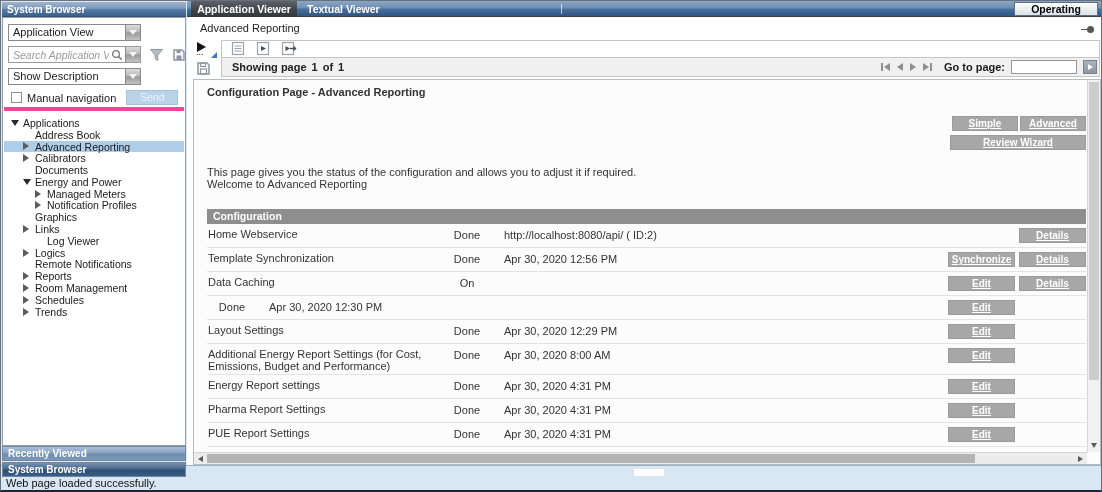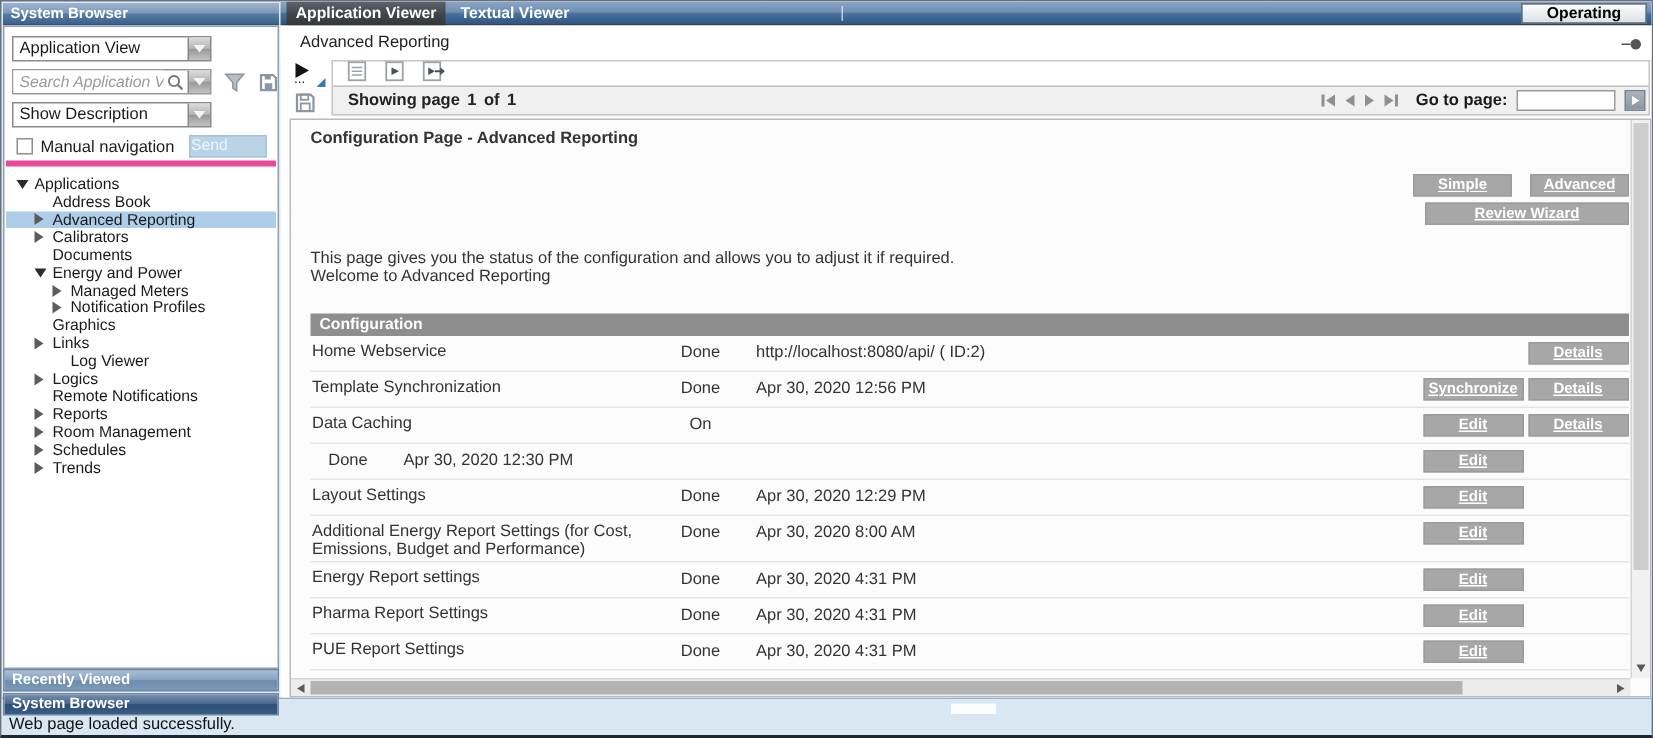--- a/index.html
+++ b/index.html
@@ -22,21 +22,21 @@
   .selectbox .txt { flex:1; font-size:11px; line-height:15px; padding-left:4px; white-space:nowrap; overflow:hidden; }
   .drop-btn { width:15px; border-left:1px solid #8a8a8a; background:linear-gradient(180deg,#dcdcdc 0%,#b5b5b5 48%,#989898 52%,#c3c3c3 100%); display:flex; align-items:center; justify-content:center; }
   .tri-dn-w { width:0; height:0; border-left:4px solid transparent; border-right:4px solid transparent; border-top:5px solid #f4f4f4; }
   .searchbox { display:flex; width:133px; height:17px; border:1px solid #9a9a9a; background:#fff; }
   .searchbox input { flex:1; border:none; outline:none; font-family:"Liberation Sans",sans-serif; font-size:10.5px; font-style:italic; color:#555; padding-left:4px; min-width:0; }
   .searchbox input::placeholder { color:#9a9a9a; font-style:italic; }
   .mini-icon { display:flex; align-items:center; justify-content:center; width:16px; }
   .side-icon { margin-left:8px; display:flex; align-items:center; }
   .chk { width:11px; height:11px; border:1px solid #8f8f8f; background:#fff; margin-left:3px; }
   .chk-label { margin-left:5px; font-size:11px; }
-  .send-btn { margin-left:10px; width:52px; height:15px; background:#b9d3e7; border:1px solid #a6c2d9; color:#eef4fa; font-size:10.5px; text-align:left; line-height:13px; }
+  .send-btn { margin-left:10px; width:52px; height:15px; background:#b9d3e7; border:1px solid #a6c2d9; color:#eef4fa; font-size:10.5px; text-align:center; line-height:13px; }
   .tree { position:absolute; left:1px; right:1px; top:89px; bottom:0; border-top:4px solid #ec4899; padding-top:6px; overflow:hidden; }
   .tnode { display:flex; align-items:center; height:11.8px; font-size:10.5px; white-space:nowrap; }
   .tnode.selected { background:#aecde8; }
   .arrow-slot { width:12px; display:flex; align-items:center; justify-content:flex-start; flex:none; }
   .tri-exp { width:0; height:0; border-left:4px solid transparent; border-right:4px solid transparent; border-top:6px solid #2b2b2b; }
   .tri-col { width:0; height:0; border-top:4px solid transparent; border-bottom:4px solid transparent; border-left:6px solid #5c5c5c; }
   .bar { position:absolute; left:0; width:184px; height:15px; line-height:14px; color:#fff; font-weight:bold; font-size:10px; padding-left:5px; border:1px solid #6f87a2; }
   .bar.recent { top:444px; background:linear-gradient(180deg,#aabfd6 0%,#87a2c0 48%,#6c8cae 52%,#7c99b7 100%); }
   .bar.sysb  { top:460px; background:linear-gradient(180deg,#7790ac 0%,#47678d 48%,#2c4e76 52%,#3a5d83 100%); }
 
@@ -70,31 +70,31 @@
   .pg-bar { width:2px; height:8px; background:#8f8f8f; }
   .goto-label { font-weight:bold; font-size:11px; margin-right:6px; }
   .goto-input { width:66px; height:14px; border:1px solid #999; font-size:10.5px; padding:0 2px; margin-right:6px; outline:none; font-family:"Liberation Sans",sans-serif; }
   .go-btn { width:14px; height:14px; margin-right:2px; background:linear-gradient(180deg,#aab4bd,#8a97a2); border:1px solid #76828c; display:flex; align-items:center; justify-content:center; }
   .go-btn .t { width:0; height:0; border-top:3px solid transparent; border-bottom:3px solid transparent; border-left:5px solid #fff; }
 
   .content { position:absolute; left:6px; top:78px; width:908px; bottom:0; background:#fcfcfc; border:1px solid #b3bcc4; }
   .inner { position:absolute; left:0; top:0; right:13px; bottom:12px; overflow:hidden; }
   .page-title { position:absolute; left:13px; top:6px; font-weight:bold; font-size:11px; color:#333; }
   .gbtn { height:15px; background:#a7a7a7; border:1px solid #9b9b9b; color:#fff; font-size:10px; font-weight:bold; text-decoration:underline; text-align:center; line-height:13px; cursor:default; }
-  .mode-btns { position:absolute; top:36px; right:1px; display:flex; gap:12px;text-decoration:underline; }
+  .mode-btns { position:absolute; top:36px; right:1px; display:flex; gap:2px; }
   .mode-btns .gbtn { width:66px; }
   .review-btn { position:absolute; top:55px; right:1px; width:136px; }
   .welcome { position:absolute; left:13px; top:86px; line-height:12px; font-size:11px; color:#333; }
   .cfg-header { position:absolute; left:13px; right:1px; top:129px; height:15px; background:#8e8e8e; color:#fff; font-weight:bold; font-size:10.5px; line-height:15px; padding-left:6px; }
   .cfg-table { position:absolute; left:13px; right:1px; top:144px; }
   .trow { display:flex; align-items:flex-start; border-bottom:1px solid #e3e3e3; min-height:24px; padding:4px 0 2px 0; }
   .tname { width:235px; padding-left:1px; padding-right:8px; font-size:11px; color:#333; line-height:12px; }
   .tstatus { width:50px; text-align:center; font-size:11px; color:#333; padding-top:1px; }
   .tvalue { flex:1; padding-left:12px; font-size:11px; color:#333; padding-top:1px; }
-  .tbtns { width:138px; display:flex; gap:3px; justify-content:center; }
+  .tbtns { width:138px; display:flex; gap:3px; justify-content:space-between; }
   .slot { width:67px; }
   .slot .gbtn { width:67px; }
 
   .vscroll { position:absolute; right:0; top:0; width:13px; bottom:12px; background:#f1f1f1; border-left:1px solid #d5d5d5; }
   .vthumb { position:absolute; left:1px; right:1px; top:2px; height:80%; background:#cdcdcd; }
   .varrow { position:absolute; left:3px; bottom:4px; width:0; height:0; border-left:3px solid transparent; border-right:3px solid transparent; border-top:5px solid #5a5a5a; }
   .hscroll { position:absolute; left:0; right:13px; bottom:0; height:12px; background:#ececec; border-top:1px solid #d5d5d5; }
   .hthumb { position:absolute; top:1px; bottom:1px; left:13px; width:86%; background:#b3b3b3; }
   .harrow-l { position:absolute; left:4px; top:3px; width:0; height:0; border-top:3px solid transparent; border-bottom:3px solid transparent; border-right:5px solid #5a5a5a; }
   .harrow-r { position:absolute; right:4px; top:3px; width:0; height:0; border-top:3px solid transparent; border-bottom:3px solid transparent; border-left:5px solid #5a5a5a; }

